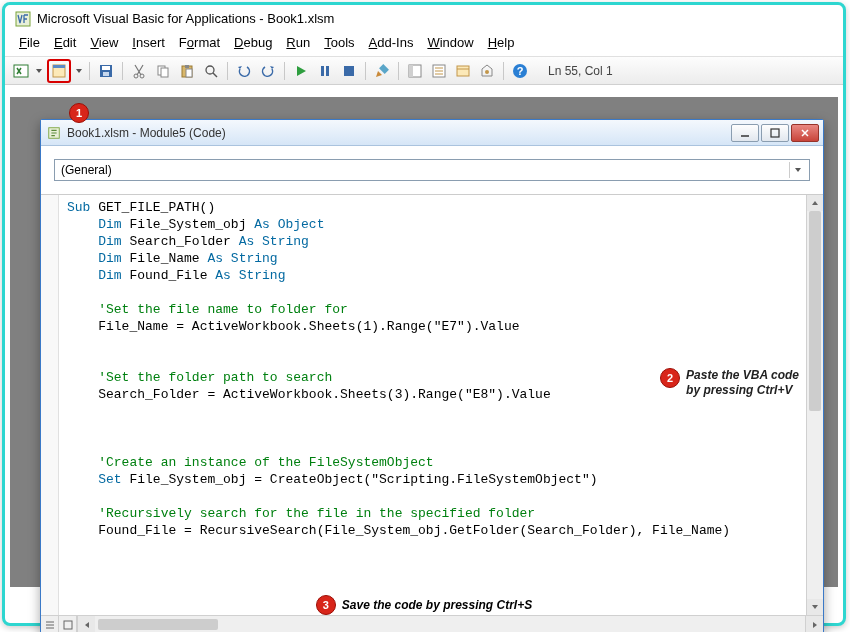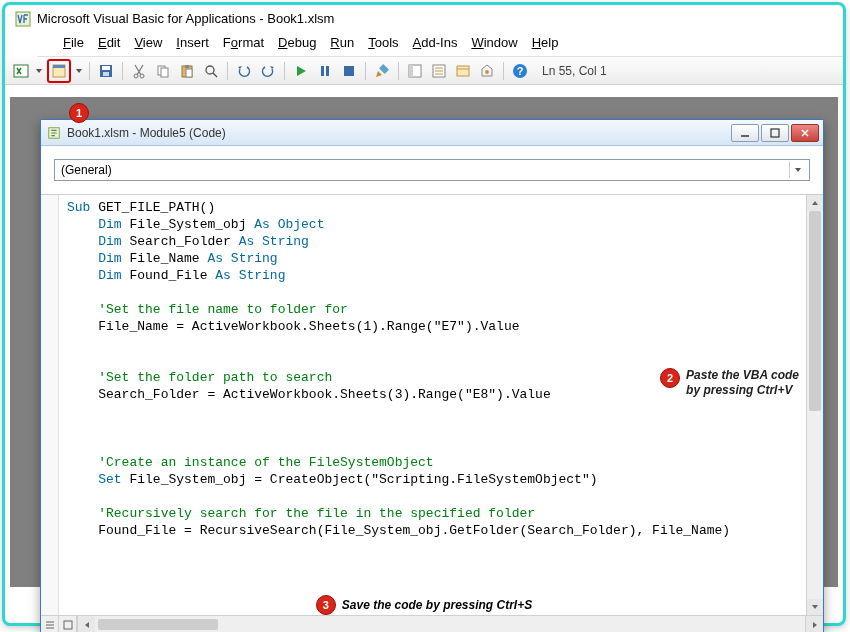--- a/index.html
+++ b/index.html
@@ -1,29 +1,29 @@
 <!DOCTYPE html>
 <html><head>
 <meta charset="utf-8">
 <style>
 * { box-sizing: border-box; margin: 0; padding: 0; }
 body { font-family: "Segoe UI", Tahoma, sans-serif; font-size: 12px; background: #fff; width: 850px; height: 632px; overflow: hidden; }
 .outer { border: 3px solid #2ed6d0; border-radius: 8px; width: 844px; height: 624px; margin: 2px; background: #fff; position: relative; box-shadow: 0 2px 6px rgba(0,0,0,0.2); }
 .title-row { display: flex; align-items: flex-start; padding: 6px 10px 4px 10px; gap: 6px; }
 .vba-icon { width: 16px; height: 16px; }
 .title-text { font-size: 13px; color: #000; }
-.menubar { display: flex; gap: 2px; padding: 2px 8px 4px 20px; border-bottom: 1px solid #e0e0e0; margin-left: 32px; }
+.menubar { display: flex; gap: 2px; padding: 2px 8px 4px 8px; border-bottom: 1px solid #e0e0e0; }
 .menubar .mitem { padding: 2px 6px; font-size: 13px; cursor: default; }
 .menubar .mitem .ul { text-decoration: underline; }
 .toolbar { display: flex; align-items: center; gap: 4px; padding: 3px 6px; background: linear-gradient(#fdfdfd,#ececec); border-bottom: 1px solid #d0d0d0; height: 28px; }
 .tb-btn { width: 20px; height: 20px; display: flex; align-items: center; justify-content: center; border-radius: 2px; }
 .tb-sep { width: 1px; height: 18px; background: #c8c8c8; margin: 0 2px; }
 .tb-btn svg { width: 16px; height: 16px; }
 .highlight-red { border: 2px solid #d80000; border-radius: 3px; padding: 0; }
-.tb-status { margin-left: 8px; font-size: 12px; color: #444; }
+.tb-status { margin-left: 14px; font-size: 12px; color: #444; }
 .dd-arrow { width: 8px; height: 20px; display:flex; align-items:center; justify-content:center; }
 .dd-arrow svg { width:6px; height:6px; }
 .workspace { position: absolute; top: 92px; left: 5px; right: 5px; bottom: 36px; background: #808080; }
 .badge { position: absolute; width: 20px; height: 20px; border-radius: 50%; background: #d8251a; color: #fff; font-size: 11px; font-weight: bold; display: flex; align-items: center; justify-content: center; border: 1px solid #9c0e05; }
 .badge1 { top: 98px; left: 64px; z-index: 5; }
 .code-window { position: absolute; top: 22px; left: 30px; right: 14px; height: 515px; background: #fff; border: 1px solid #3a79c7; box-shadow: 0 4px 12px rgba(0,0,0,0.35); border-radius: 2px; display: flex; flex-direction: column; }
 .cw-title { background: linear-gradient(#f4f8fd,#d6e6f7); border-bottom: 1px solid #aac3de; height: 26px; display: flex; align-items: center; padding: 0 4px 0 6px; gap: 6px; }
 .cw-title-text { font-size: 12px; color: #333; flex: 1; }
 .win-btns { display: flex; gap: 2px; }
 .win-btn { width: 28px; height: 18px; border: 1px solid #8a9db0; border-radius: 2px; background: linear-gradient(#fefefe,#e1e7ee); display: flex; align-items: center; justify-content: center; }

